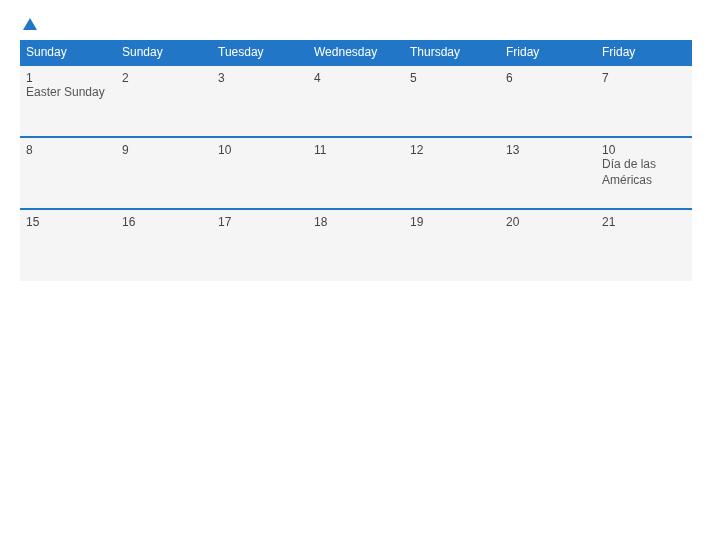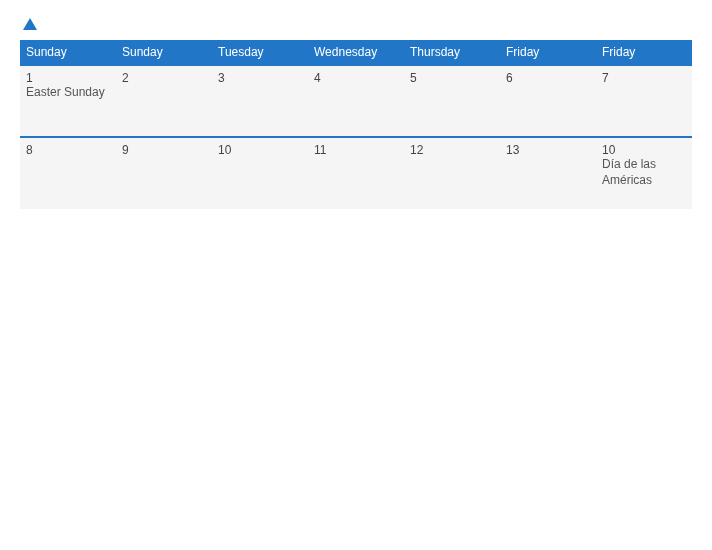--- a/index.html
+++ b/index.html
@@ -171,15 +171,38 @@
             <span class="day-number">11</span>
           </td>
           <td>
             <span class="day-number">12</span>
           </td>
           <td>
             <span class="day-number">13</span>
           </td>
           <td><span class="day-number">10</span><span class="holiday">Día de las Américas</span></td>
         </tr>
+        <tr>
+          <td>
+            <span class="day-number">15</span>
+          </td>
+          <td>
+            <span class="day-number">16</span>
+          </td>
+          <td>
+            <span class="day-number">17</span>
+          </td>
+          <td>
+            <span class="day-number">18</span>
+          </td>
+          <td>
+            <span class="day-number">19</span>
+          </td>
+          <td>
+            <span class="day-number">20</span>
+          </td>
+          <td>
+            <span class="day-number">21</span>
+          </td>
+        </tr>
       </tbody>
   </table>
 </div>
 
 </body></html>

